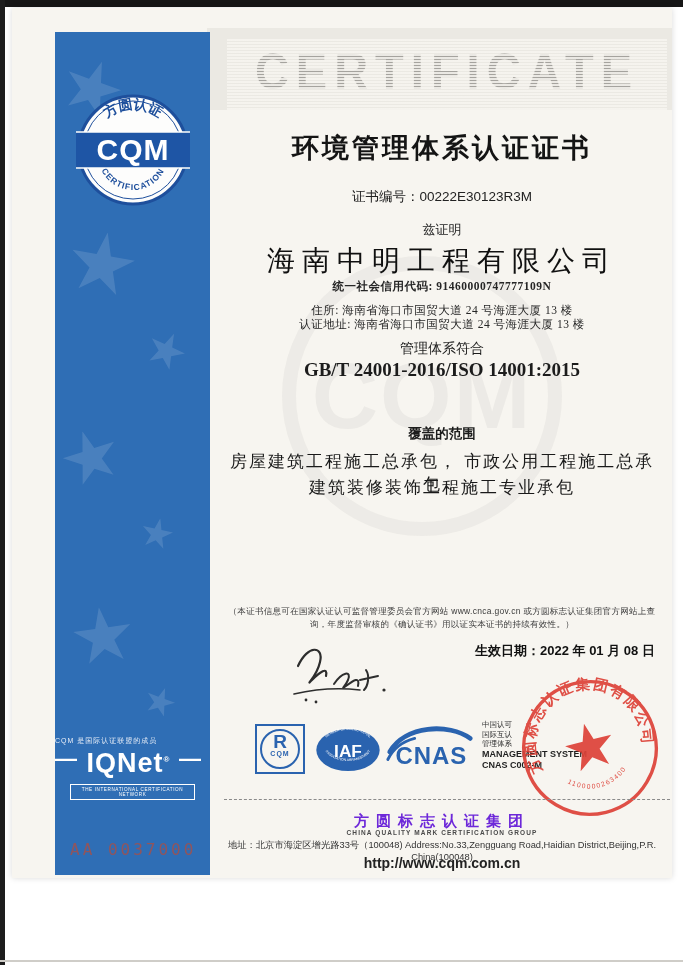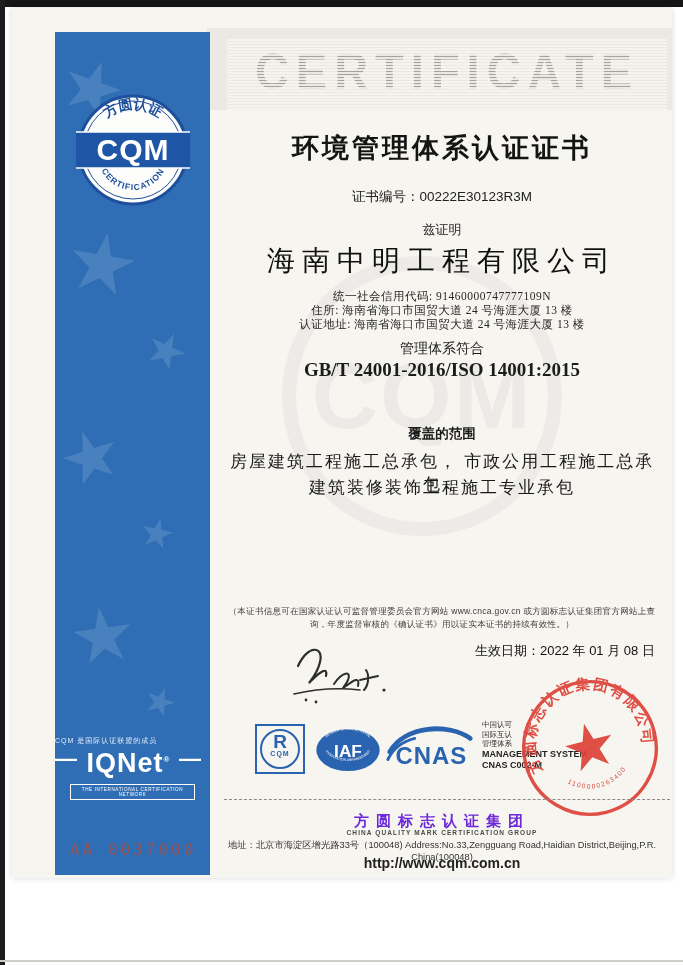--- a/index.html
+++ b/index.html
@@ -39,32 +39,32 @@
   
   .wm-emblem { left:270px; top:248px; width:280px; height:280px; border:14px solid rgba(120,118,112,0.07); border-radius:50%;
     display:flex; align-items:center; justify-content:center; font-size:92px; font-weight:bold; color:rgba(120,118,112,0.08); letter-spacing:2px; }
 
   .center-col { left:200px; width:460px; text-align:center;margin-top:8px; }
   .title { top:114px; font-size:27px; font-weight:bold; letter-spacing:3px; color:#141414; }
   .certno { top:172px; font-size:13.5px; color:#222; }
   .certify { top:205px; font-size:13px; color:#222; }
   .company { top:226px; font-size:28px; letter-spacing:7px; font-family:"Liberation Serif","DejaVu Serif",serif; color:#101010; }
   .infoline { font-size:11.5px; font-family:"Liberation Serif","DejaVu Serif",serif; color:#262626; letter-spacing:0.5px; }
-  .i1 { top:273px; } .i2 { top:287px; } .i3 { top:301px; }
+  .i1 { top:263px;font-weight:bold; } .i2 { top:287px; } .i3 { top:301px; }
   .conformity { top:324px; font-size:14px; font-weight:normal; }
   .standard { top:343px; font-size:19px; font-weight:bold; font-family:"Liberation Serif","DejaVu Serif",serif; }
   .scope-label { top:409px; font-size:13.5px; font-weight:bold; }
   .scope { font-size:17px; font-family:"Liberation Serif","DejaVu Serif",serif; letter-spacing:2px; color:#1a1a1a; }
   .s1 { top:434px; } .s2 { top:460px; }
   .disc { font-size:8.5px; color:#3c3c3c; letter-spacing:0.3px; }
   .d1 { top:590px; } .d2 { top:603px; }
 
   .sig { left:278px; top:628px; width:120px; height:78px; }
 
-  .dates { left:463px; top:632px; font-size:13px; font-weight:normal; color:#111; line-height:22px; text-align:left; }
+  .dates { left:463px; top:632px; font-size:13px; font-weight:bold; color:#111; line-height:22px; text-align:left; }
 
   
   .rcqm { left:243px; top:716px; width:50px; height:50px; border:2px solid #2a63af; display:flex; align-items:center; justify-content:center; }
   .rcqm-circle { width:40px; height:40px; border:2px solid #2a63af; border-radius:50%; color:#2a63af; text-align:center; }
   .rcqm-r { font-size:19px; font-weight:bold; line-height:22px; }
   .rcqm-label { font-size:7px; font-weight:bold; letter-spacing:1px; margin-top:-3px; }
   .iaf-logo { left:301px; top:718px; width:70px; height:48px; }
   .cnas-logo { left:372px; top:714px; width:92px; height:52px; }
   .acc-block { left:470px; top:712px; text-align:left; color:#2b2b2b; }
   .acc-cn { font-size:7.5px; line-height:9.5px; }

